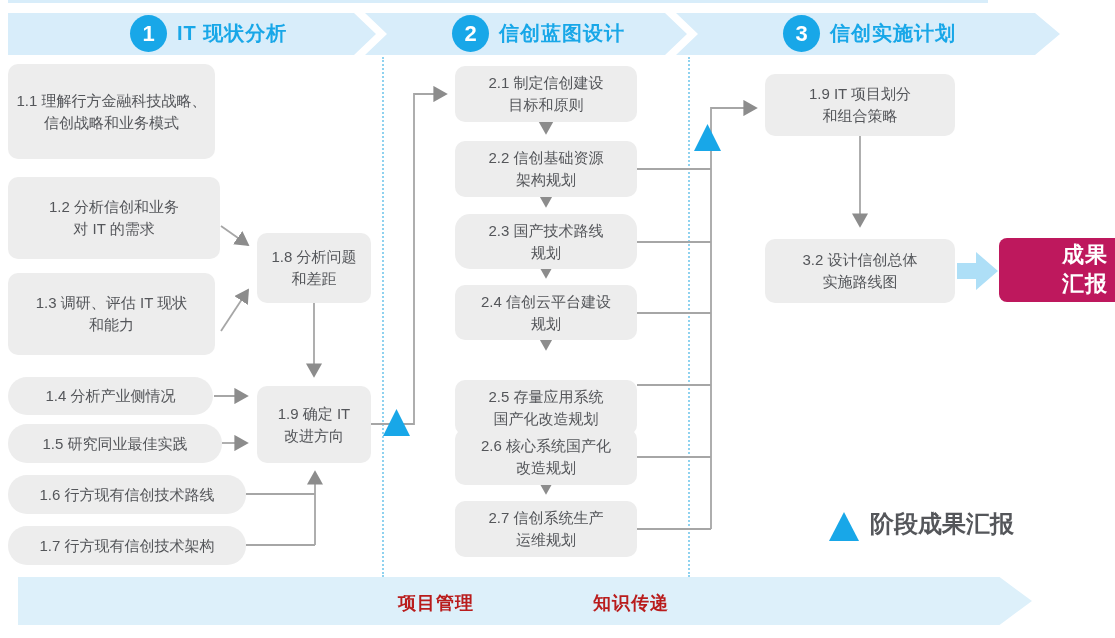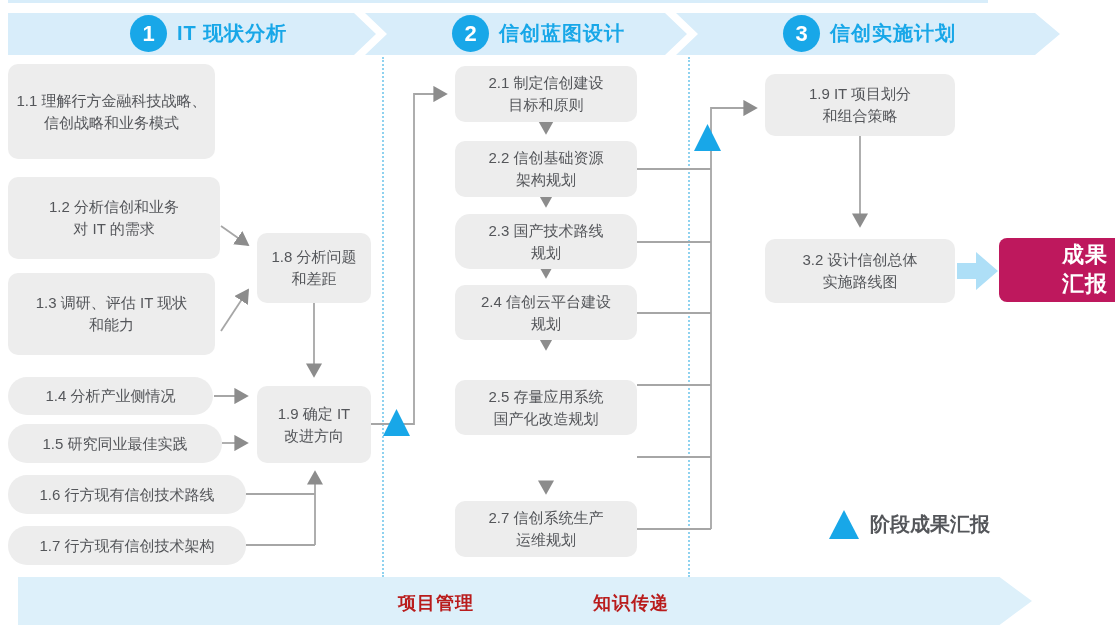--- a/index.html
+++ b/index.html
@@ -13,21 +13,21 @@
   .phase-title{color:#18a7e8;font-weight:bold;font-size:20px;letter-spacing:1px;}
   .dotted{position:absolute;top:57px;height:520px;width:0;border-left:2px dotted #8fd2ef;z-index:1;}
   .connector-layer{position:absolute;left:0;top:0;z-index:2;}
   .node{position:absolute;background:#ededed;border-radius:10px;color:#54565a;font-size:15px;
         line-height:1.45;display:flex;align-items:center;justify-content:center;text-align:center;
         white-space:pre-line;z-index:3;}
   .pill{border-radius:19px;}
   .result-node{background:#be185d;color:#fff;font-weight:bold;font-size:22px;border-radius:8px;
                line-height:1.3;letter-spacing:1px;padding-left:37px;}
   .legend{position:absolute;left:828px;top:508px;display:flex;align-items:flex-end;gap:10px;z-index:4;}
-  .legend-label{color:#54565a;font-weight:bold;font-size:20px;padding-bottom:2px;}
+  .legend-label{color:#54565a;font-weight:bold;font-size:24px;padding-bottom:2px;}
   .footer-banner{position:absolute;left:18px;top:577px;width:1014px;height:48px;background:#ddf0fa;
                  clip-path:polygon(0 0,96.8% 0,100% 50%,96.8% 100%,0 100%);z-index:1;}
   .footer-label{position:absolute;top:591px;color:#b91c1c;font-weight:bold;font-size:18px;
                 letter-spacing:1px;z-index:2;}
 </style>
 </head>
 <body>
 
 <div class="canvas">
 
@@ -101,20 +101,22 @@
   <div class="node" style="left:455px;top:66px;width:182px;height:56px;">2.1 制定信创建设
 目标和原则</div>
   <div class="node" style="left:455px;top:141px;width:182px;height:56px;">2.2 信创基础资源
 架构规划</div>
   <div class="node" style="left:455px;top:214px;width:182px;height:55px;border-radius:15px;">2.3 国产技术路线
 规划</div>
   <div class="node" style="left:455px;top:285px;width:182px;height:55px;">2.4 信创云平台建设
 规划</div>
   <div class="node" style="left:455px;top:357px;width:182px;height:55px;margin-top:23px;">2.5 存量应用系统
 国产化改造规划</div>
+  <div class="node" style="left:455px;top:429px;width:182px;height:56px;">2.6 核心系统国产化
+改造规划</div>
   <div class="node" style="left:455px;top:501px;width:182px;height:56px;">2.7 信创系统生产
 运维规划</div>
 
   <div class="node" style="left:765px;top:74px;width:190px;height:62px;">1.9 IT 项目划分
 和组合策略</div>
   <div class="node" style="left:765px;top:239px;width:190px;height:64px;">3.2 设计信创总体
 实施路线图</div>
   <div class="node result-node" style="left:999px;top:238px;width:98px;height:64px;">成果
 汇报</div>
 

